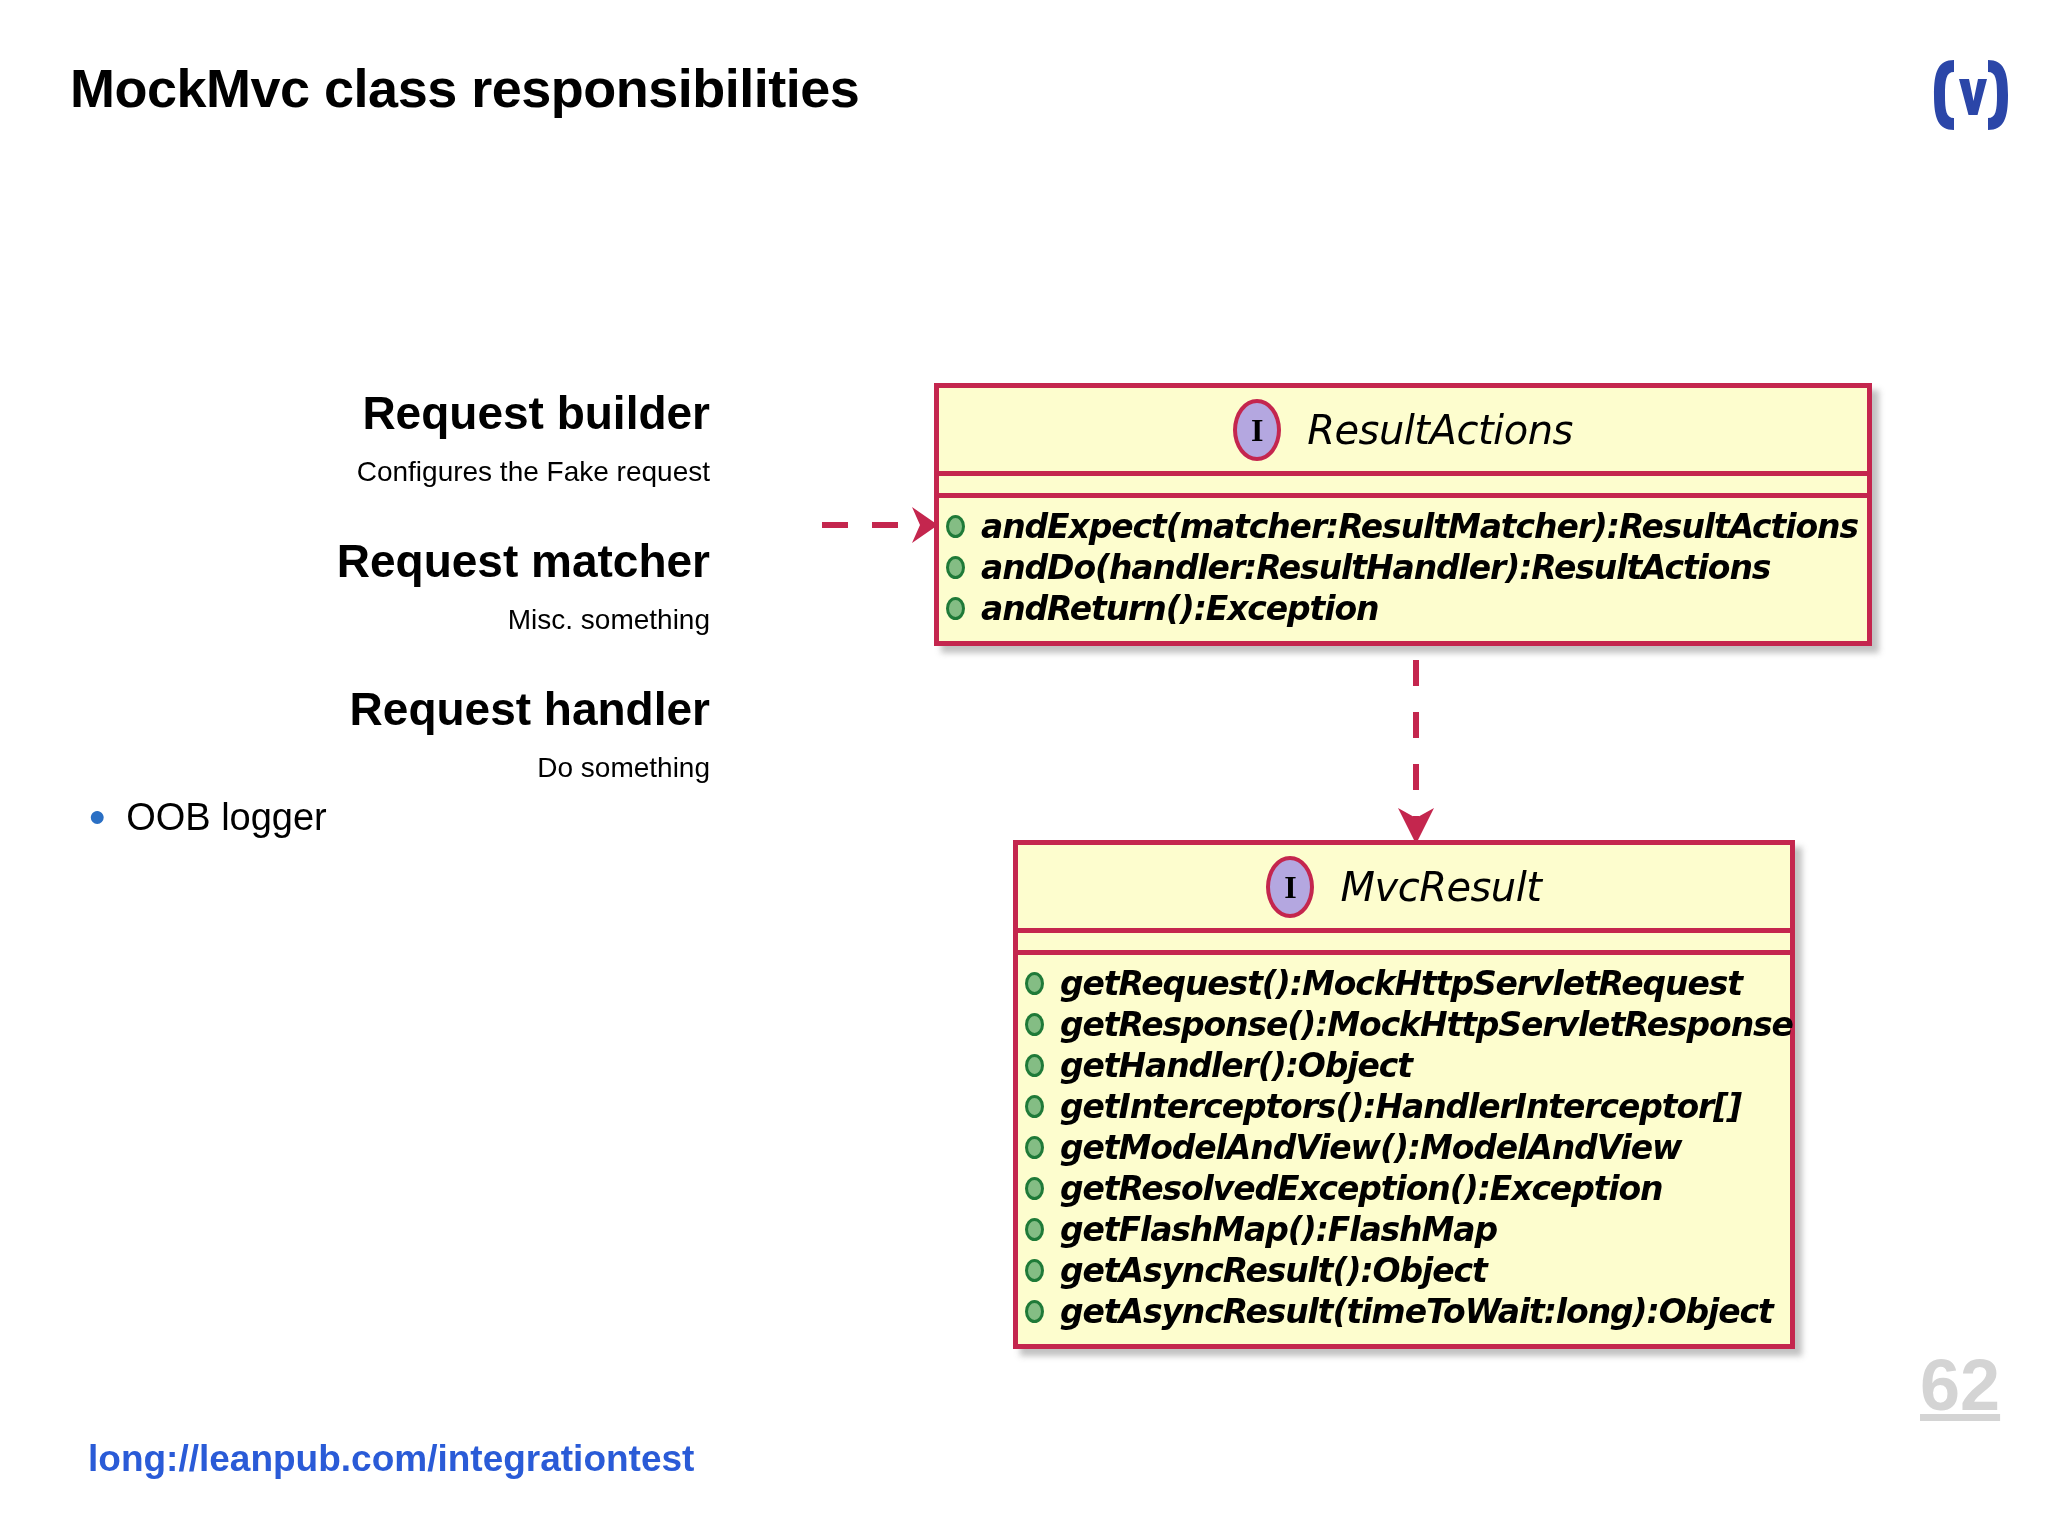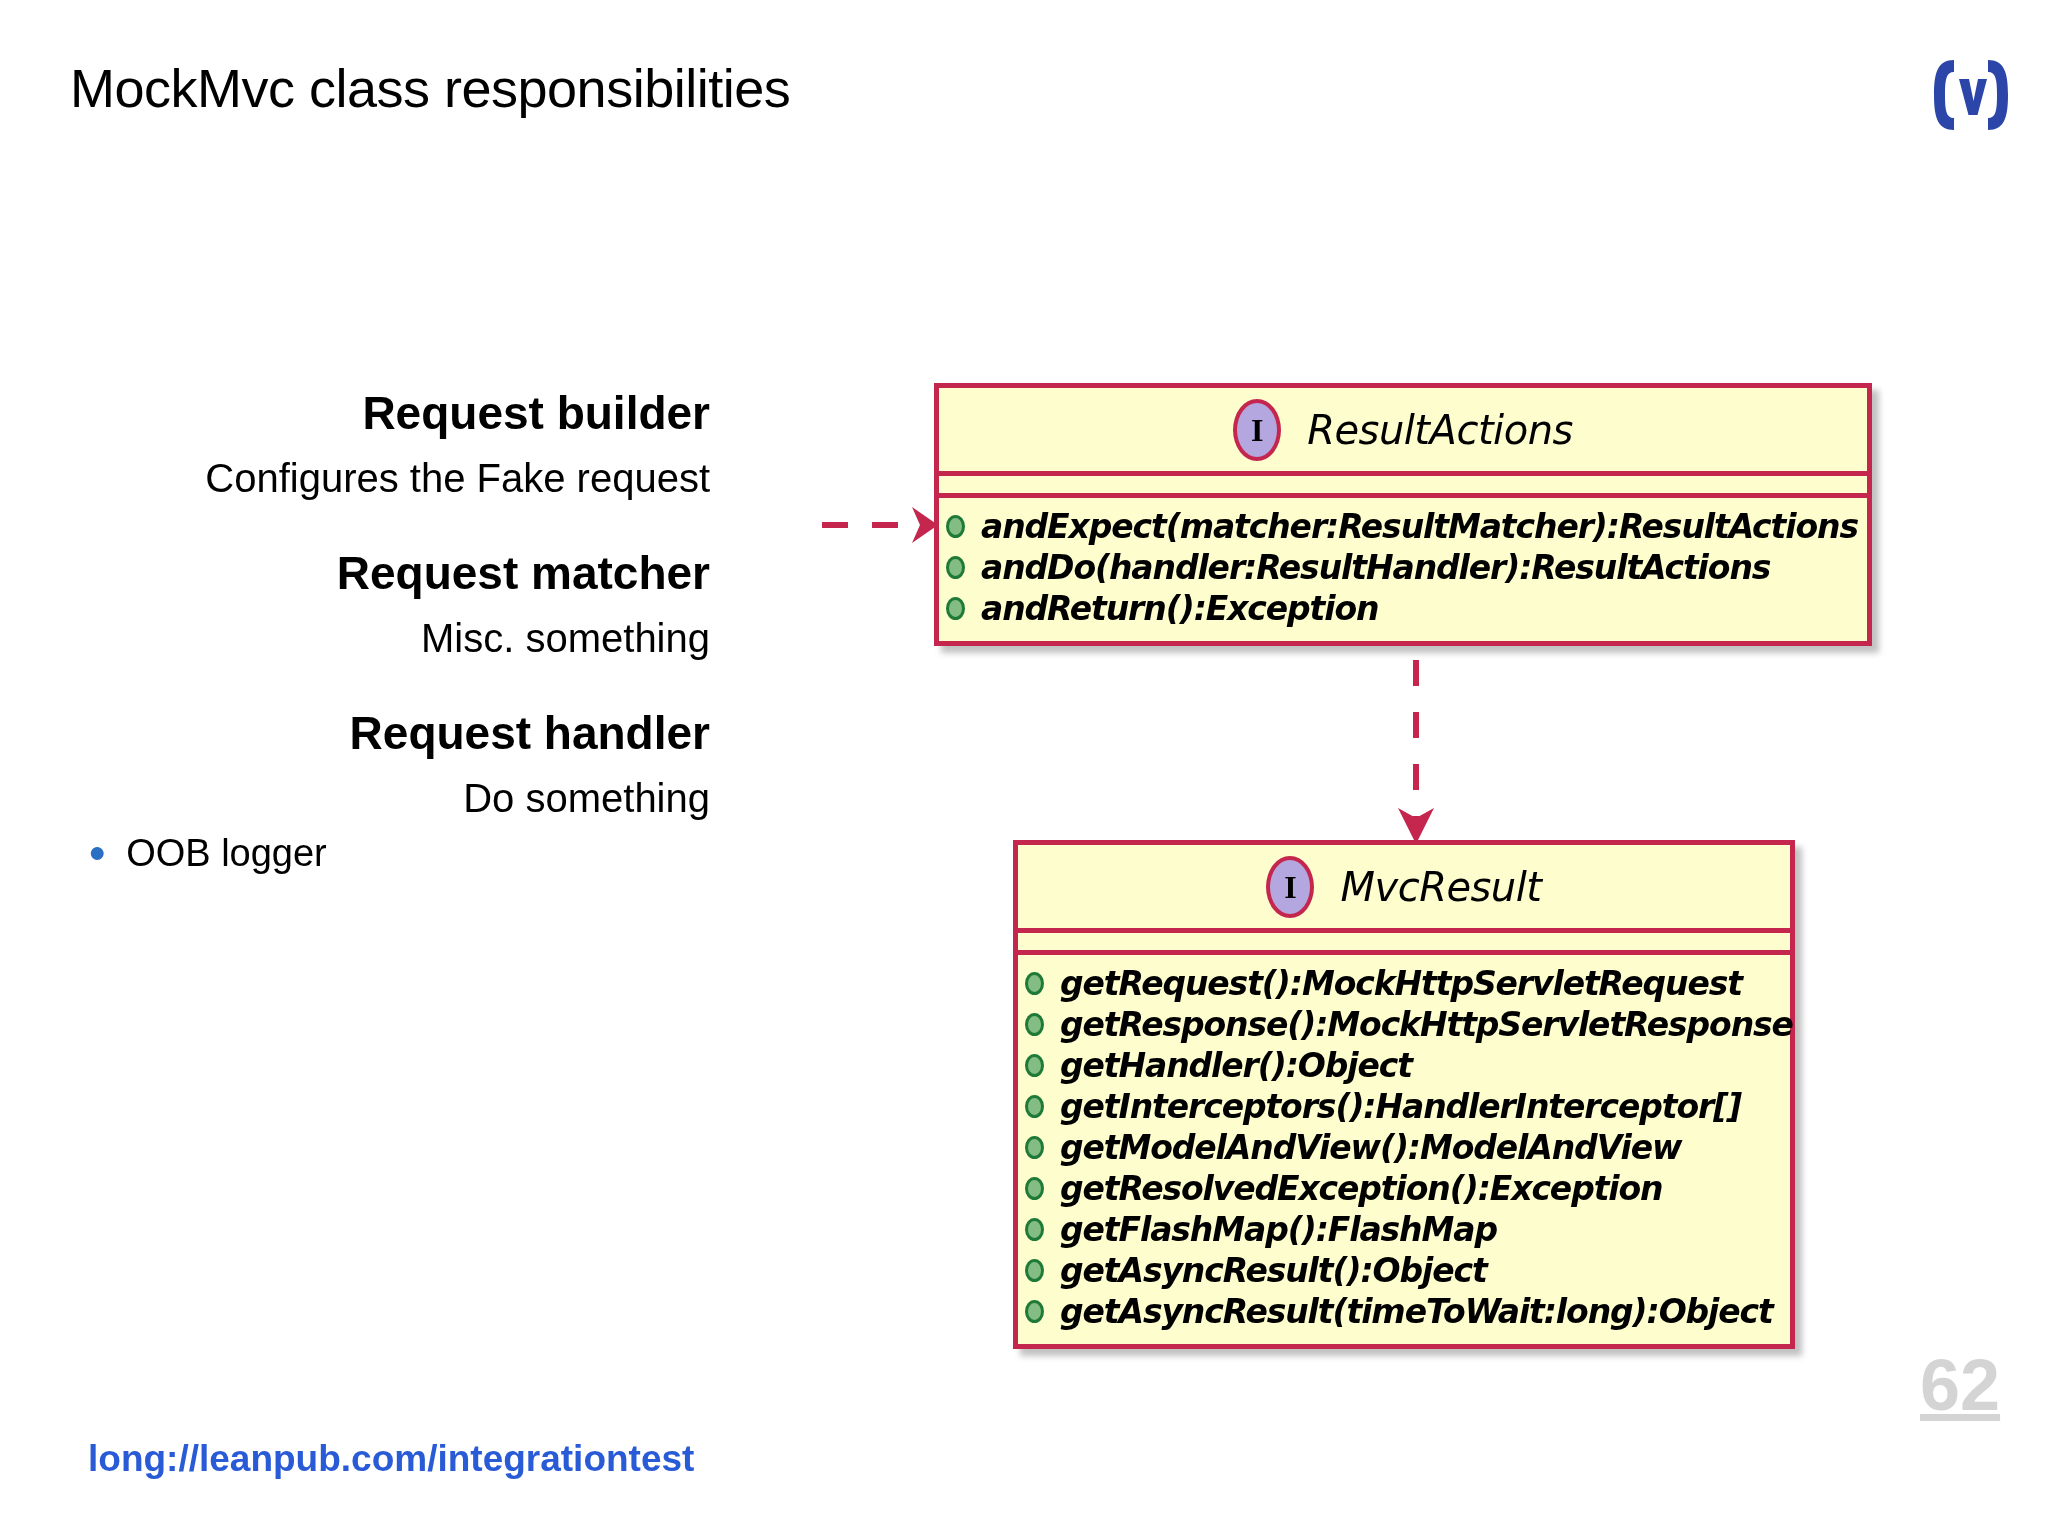--- a/index.html
+++ b/index.html
@@ -15,21 +15,21 @@
     font-family: "Liberation Sans", sans-serif;
     color: #000000;
   }
 
   
   #slide-title {
     position: absolute;
     left: 70px;
     top: 57px;
     font-size: 54px;
-    font-weight: normal;
+    font-weight: bold;
     letter-spacing: -0.5px;
     color: #000000;
     white-space: nowrap;
   }
 
   
   #brand-logo {
     position: absolute;
     left: 1928px;
     top: 52px;
@@ -48,21 +48,21 @@
   }
   .sec-heading {
     font-size: 46px;
     font-weight: bold;
     line-height: 1.0;
     margin: 0 0 22px 0;
     color: #000000;
     white-space: nowrap;
   }
   .sec-body {
-    font-size: 40px;
+    font-size: 28px;
     font-weight: normal;
     line-height: 1.0;
     margin: 8px 0 52px 0;
     color: #000000;
     white-space: nowrap;
   }
   .sec-body.tight { margin-bottom: 16px; }
   .bullet-row {
     display: flex;
     align-items: baseline;

